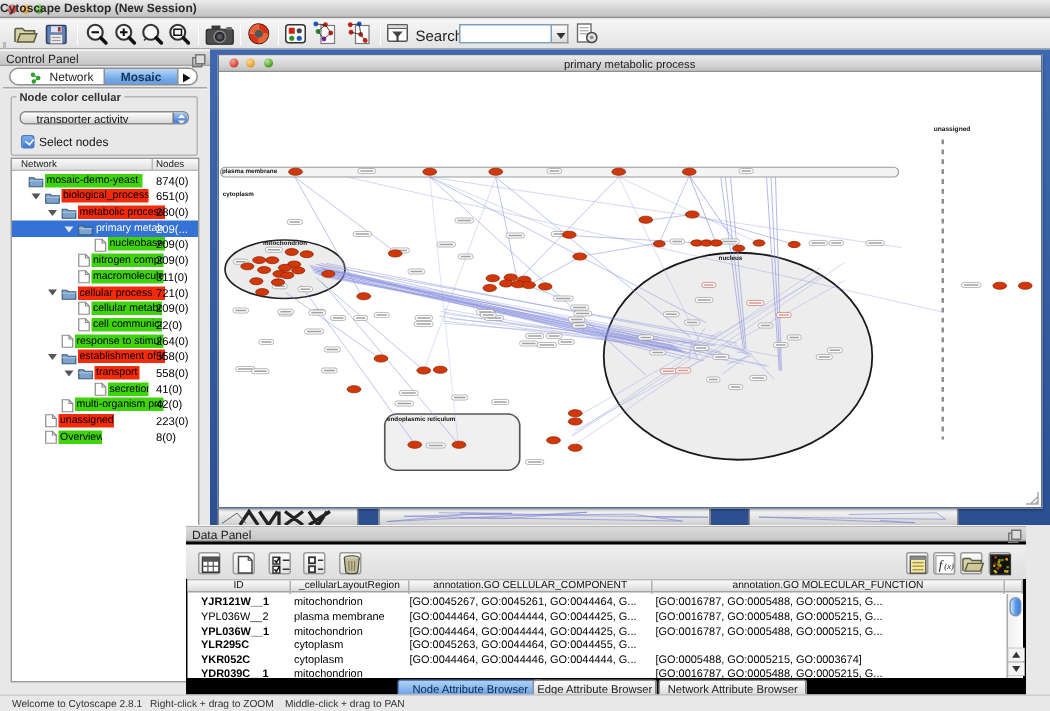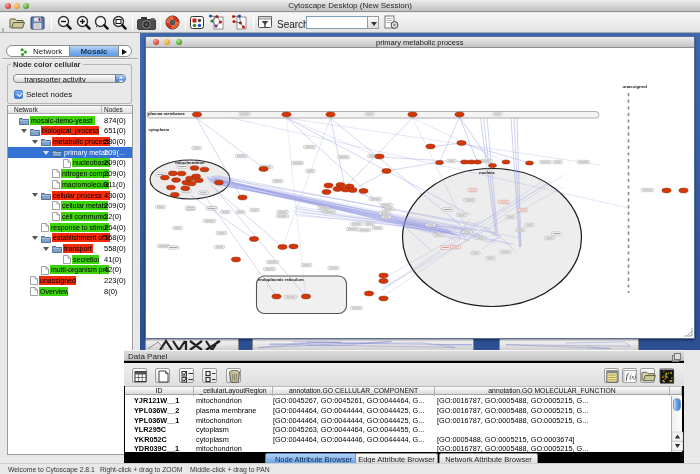--- a/index.html
+++ b/index.html
@@ -1,19 +1,19 @@
 <!DOCTYPE html>
 <html><head><meta charset="utf-8"><style>
 *{margin:0;padding:0;box-sizing:border-box}
 html,body{width:700px;height:474px;overflow:hidden;font-family:"Liberation Sans",sans-serif;background:#e8e8e8}
 .abs{position:absolute}
 #page{position:relative;width:700px;height:474px}
 
 #titlebar{left:0;top:0;width:700px;height:12px;background:linear-gradient(#ececec,#cdcdcd 70%,#c3c3c3);border-bottom:1px solid #8f8f8f}
-#titlebar .t{position:absolute;left:0;right:0;top:1px;text-align:center;font-size:8px;font-weight:normal;color:#2a2a2a}
+#titlebar .t{position:absolute;left:0;right:0;top:1px;text-align:left;font-size:8px;font-weight:bold;color:#2a2a2a}
 .light{position:absolute;top:3px;width:6px;height:6px;border-radius:50%}
 
 #toolbar{left:0;top:13px;width:700px;height:20px;background:linear-gradient(#f6f6f6,#e3e3e3);border-bottom:1px solid #a8a8a8}
 .tsep{position:absolute;top:3px;height:14px;width:1px;background:#c2c2c2;border-right:1px solid #fff}
 #search-label{position:absolute;left:277px;top:6px;font-size:10px;color:#222}
 #search-box{position:absolute;left:306px;top:3px;width:62px;height:13px;background:#fff;border:1px solid #7d9fc0}
 #search-drop{position:absolute;left:368px;top:3px;width:11px;height:13px;background:linear-gradient(#fdfdfd,#dcdcdc);border:1px solid #9a9a9a;border-left:none}
 #search-drop:after{content:"";position:absolute;left:2.5px;top:5px;border-left:3px solid transparent;border-right:3px solid transparent;border-top:4px solid #333}
 
 #desktop{left:140px;top:33px;width:560px;height:317px;background:linear-gradient(#3e68b0,#345a9f 60%,#2b4f91);overflow:hidden}
@@ -512,20 +512,27 @@
           <text x="112.0" y="231.5" font-size="4.2" font-weight="bold" fill="#111" text-anchor="start" font-family="Liberation Sans, sans-serif">endoplasmic reticulum</text>
           <text x="476.5" y="38.5" font-size="4.4" font-weight="bold" fill="#111" text-anchor="start" font-family="Liberation Sans, sans-serif">unassigned</text>
         </svg>
     <svg style="right:1px;bottom:1px;position:absolute" width="9" height="9" viewBox="0 0 9 9">
           <path d="M8 0 L8 8 L0 8 M8 3 L3 8 M8 6 L6 8" stroke="#aaa" stroke-width="1" fill="none"></path>
         </svg>
   </div>
 </div>
 
 <div id="cp" class="abs">
+  <div class="panelhead" style="top:0">
+        <span class="t">Control Panel</span>
+    <svg style="right:3px;top:1.5px;position:absolute" width="9" height="9" viewBox="0 0 9 9">
+          <rect x="0.5" y="2.5" width="6" height="6" fill="none" stroke="#777" stroke-width="1"></rect>
+          <rect x="2.5" y="0.5" width="6" height="6" fill="#ddd" stroke="#777" stroke-width="1"></rect>
+        </svg>
+  </div>
   <div id="cp-tabs">
     <svg style="left:13px;top:2px;position:absolute" width="8" height="8" viewBox="0 0 8 8">
           <circle cx="2" cy="1.8" r="1.5" fill="#2fa32a"></circle>
           <circle cx="5.5" cy="4" r="1.5" fill="#2fa32a"></circle>
           <circle cx="2.5" cy="6.4" r="1.5" fill="#2fa32a"></circle>
           <path d="M2 1.8 L5.5 4 L2.5 6.4" stroke="#2fa32a" stroke-width="0.7" fill="none"></path>
         </svg>
     <span id="tab-net-label">Network</span>
     <span id="tab-mosaic">Mosaic</span>
     <span id="tab-arrow"></span>
@@ -610,21 +617,21 @@
           <span class="lbl gbg" style="left:53.0px;width:48.0px">macromolecule</span>
           <span class="num">311(0)</span>
         </div>
         <div class="trow" style="top:83.8px">
           <span class="arr" style="left:24.4px"></span>
           <svg class="abs" style="left:33.0px;top:2px" width="10" height="8" viewBox="0 0 10 8">
             <path d="M0.5 7.5 L0.5 1.5 L3.5 1.5 L4.5 2.5 L9.5 2.5 L9.5 7.5 Z" fill="#7fa3cc" stroke="#3d5a7a" stroke-width="0.8"></path>
             <path d="M0.5 3.5 L9.5 3.5" stroke="#a8c4e0" stroke-width="0.8"></path>
           </svg>
           <span class="lbl rbg" style="left:44.0px;width:58.0px">cellular process</span>
-          <span class="num">430(0)</span>
+          <span class="num">721(0)</span>
         </div>
         <div class="trow" style="top:94.4px">
           <svg class="abs" style="left:44.0px;top:1px" width="8" height="9" viewBox="0 0 8 9">
             <path d="M0.5 8.5 L0.5 0.5 L5 0.5 L7.5 3 L7.5 8.5 Z" fill="#fff" stroke="#8a8a8a" stroke-width="0.8"></path>
             <path d="M5 0.5 L5 3 L7.5 3" fill="none" stroke="#8a8a8a" stroke-width="0.8"></path>
           </svg>
           <span class="lbl gbg" style="left:53.0px;width:47.0px">cellular metabo</span>
           <span class="num">209(0)</span>
         </div>
         <div class="trow" style="top:105.1px">
@@ -803,21 +810,21 @@
           <div class="dth" style="left:310px;width:235px">annotation.GO MOLECULAR_FUNCTION</div>
           <div class="dth" style="left:545px;width:12px"></div>
         </div>
     <div class="drow" style="top:10.20px">
           <div class="dcell" style="left:9px;width:60px;font-weight:bold">YJR121W__1</div>
           <div class="dcell" style="left:71px;width:74px">mitochondrion</div>
           <div class="dcell" style="left:148px;width:162px">[GO:0045267, GO:0045261, GO:0044464, G...</div>
           <div class="dcell" style="left:312px;width:232px">[GO:0016787, GO:0005488, GO:0005215, G...</div>
         </div>
         <div class="drow" style="top:19.85px">
-          <div class="dcell" style="left:9px;width:60px;font-weight:bold">YPL036W__2</div>
+          <div class="dcell" style="left:9px;width:60px;font-weight:normal">YPL036W__2</div>
           <div class="dcell" style="left:71px;width:74px">plasma membrane</div>
           <div class="dcell" style="left:148px;width:162px">[GO:0044464, GO:0044444, GO:0044425, G...</div>
           <div class="dcell" style="left:312px;width:232px">[GO:0016787, GO:0005488, GO:0005215, G...</div>
         </div>
         <div class="drow" style="top:29.50px">
           <div class="dcell" style="left:9px;width:60px;font-weight:bold">YPL036W__1</div>
           <div class="dcell" style="left:71px;width:74px">mitochondrion</div>
           <div class="dcell" style="left:148px;width:162px">[GO:0044464, GO:0044444, GO:0044425, G...</div>
           <div class="dcell" style="left:312px;width:232px">[GO:0016787, GO:0005488, GO:0005215, G...</div>
         </div>

